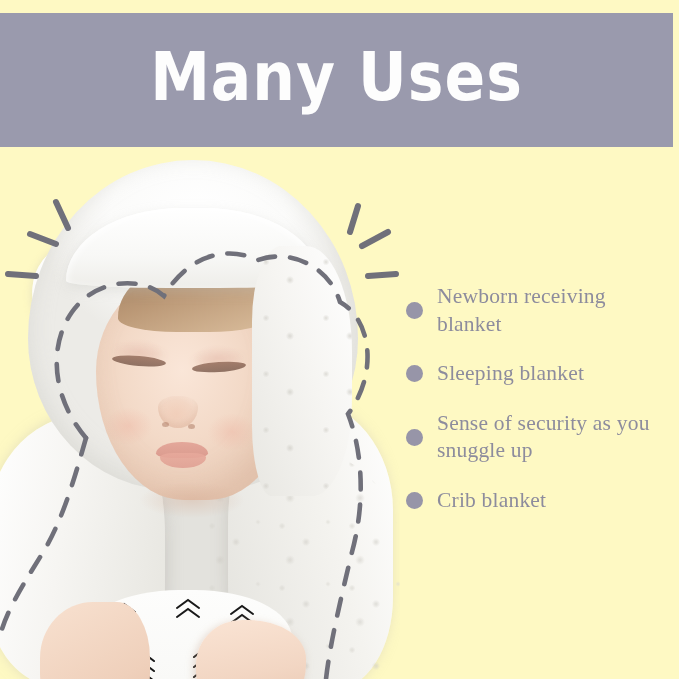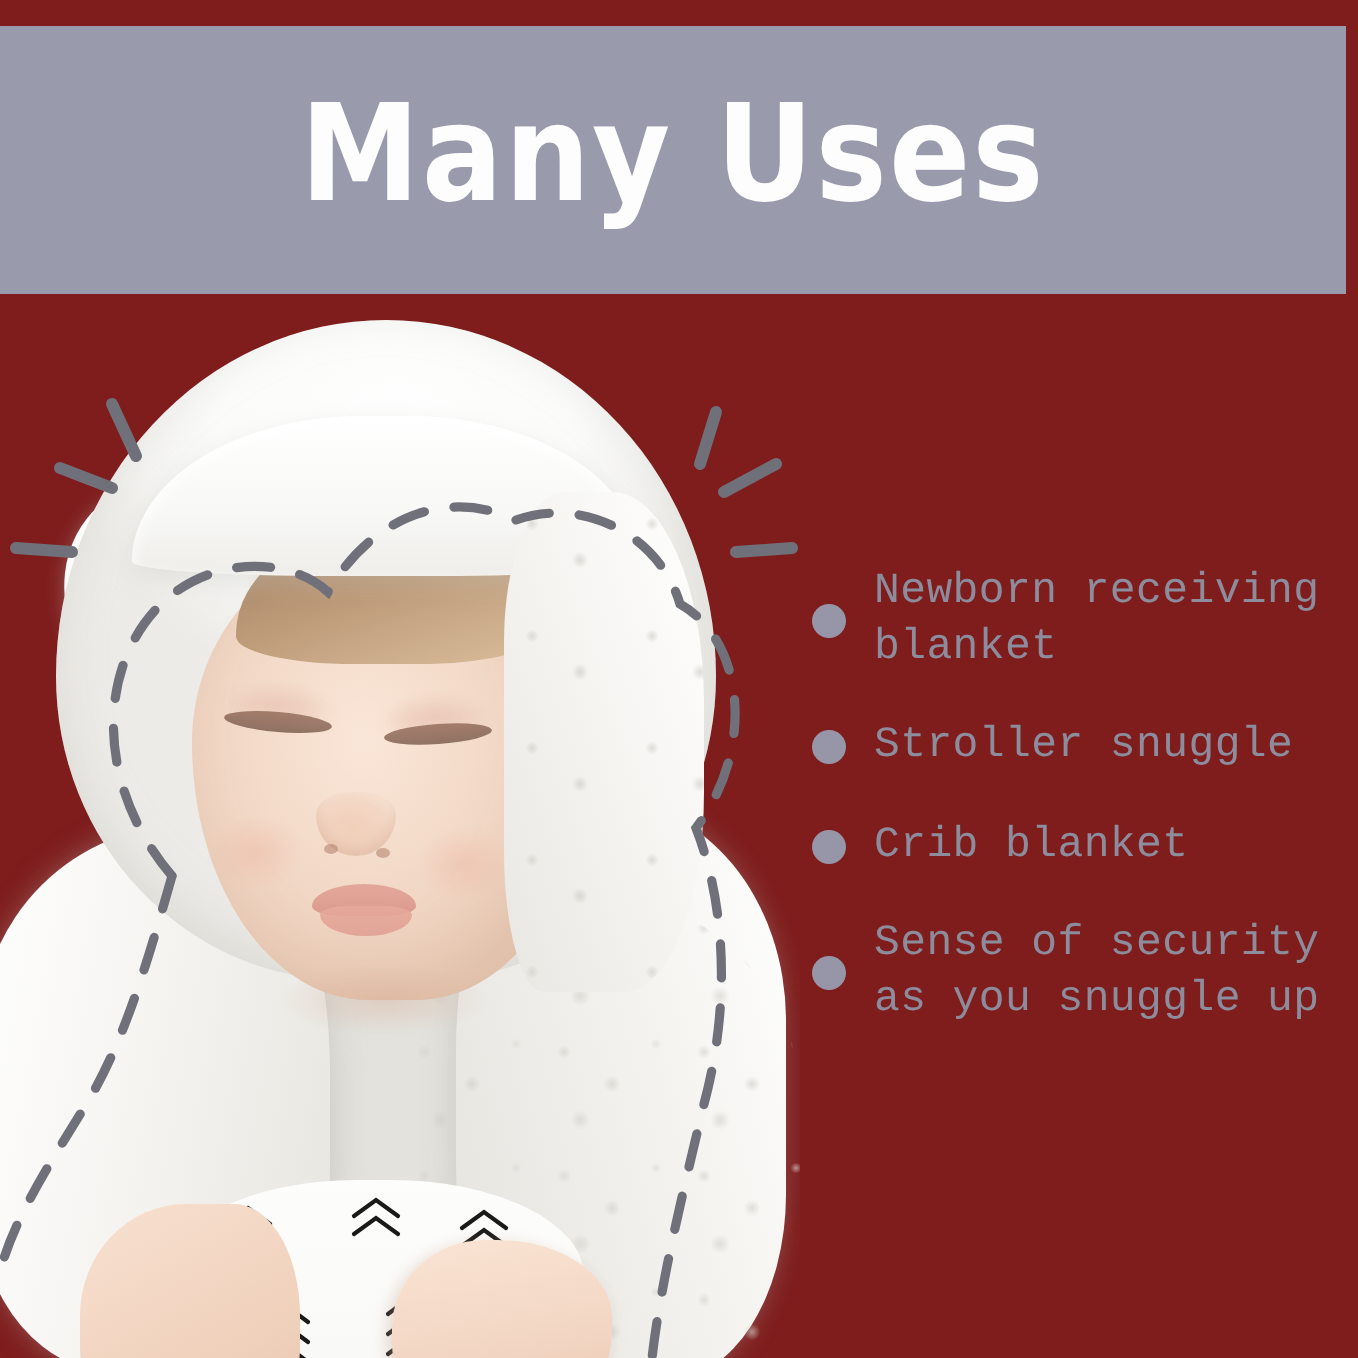--- a/index.html
+++ b/index.html
@@ -11,21 +11,21 @@
     width: 679px;
     height: 679px;
     overflow: hidden;
     font-family: "DejaVu Sans", sans-serif;
   }
 
   .canvas {
     position: relative;
     width: 679px;
     height: 679px;
-    background: #7f1d1d;
+    background: #fef9c3;
   }
 
   
   .banner {
     position: absolute;
     left: 0;
     top: 13px;
     width: 673px;
     height: 134px;
     background: #9a9aad;
@@ -362,21 +362,21 @@
   .bullet {
     flex: 0 0 auto;
     width: 17px;
     height: 17px;
     border-radius: 50%;
     background: #9795a8;
     margin-right: 14px;
   }
   .use-label {
     color: #8d8c9d;
-    font-family: Liberation Mono, monospace;
+    font-family: Liberation Serif, serif;
     font-size: 21.5px;
     line-height: 1.28;
     letter-spacing: 0.2px;
   }
 </style>
 </head>
 <body>
 
 <div class="canvas">
 
@@ -498,25 +498,25 @@
     </svg>
   </div>
 
   <div class="uses-list">
     <div class="use-item">
       <span class="bullet"></span>
       <span class="use-label">Newborn receiving blanket</span>
     </div>
     <div class="use-item">
       <span class="bullet"></span>
-      <span class="use-label">Stroller snuggle</span>
+      <span class="use-label">Sleeping blanket</span>
+    </div>
+    <div class="use-item">
+      <span class="bullet"></span>
+      <span class="use-label">Sense of security as you snuggle up</span>
     </div>
     <div class="use-item">
       <span class="bullet"></span>
       <span class="use-label">Crib blanket</span>
     </div>
-    <div class="use-item">
-      <span class="bullet"></span>
-      <span class="use-label">Sense of security as you snuggle up</span>
-    </div>
   </div>
 
 </div>
 
 </body></html>

